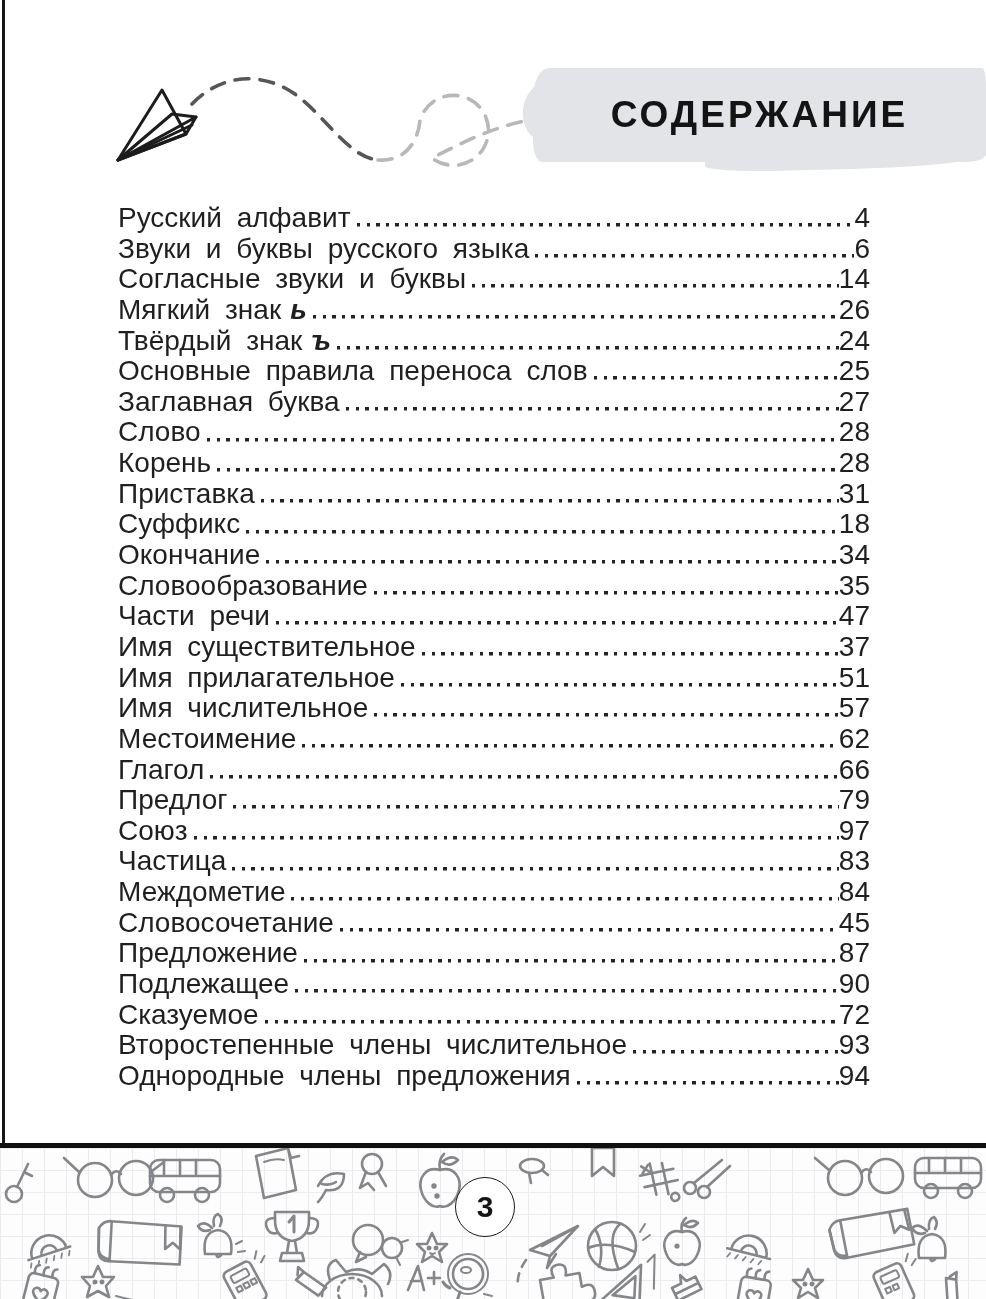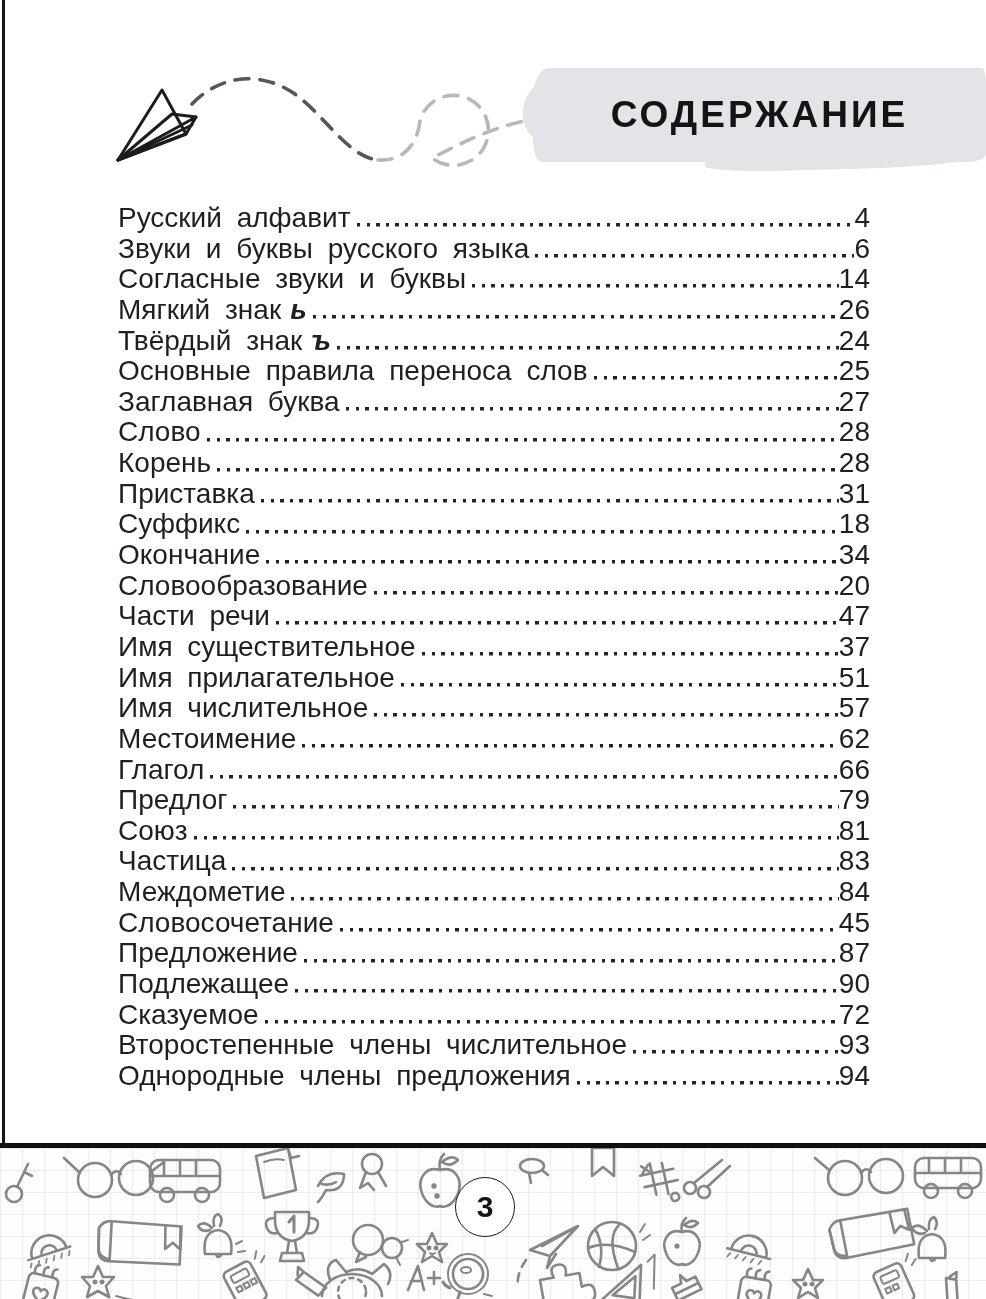--- a/index.html
+++ b/index.html
@@ -179,21 +179,21 @@
     <span class="toc-title">Окончание</span>
 
     <span class="toc-leader"></span>
     <span class="toc-page">34</span>
   </div>
 
   <div class="toc-row">
     <span class="toc-title">Словообразование</span>
 
     <span class="toc-leader"></span>
-    <span class="toc-page">20</span>
+    <span class="toc-page">35</span>
   </div>
 
   <div class="toc-row">
     <span class="toc-title">Части речи</span>
 
     <span class="toc-leader"></span>
     <span class="toc-page">47</span>
   </div>
 
   <div class="toc-row">
@@ -235,21 +235,21 @@
     <span class="toc-title">Предлог</span>
 
     <span class="toc-leader"></span>
     <span class="toc-page">79</span>
   </div>
 
   <div class="toc-row">
     <span class="toc-title">Союз</span>
 
     <span class="toc-leader"></span>
-    <span class="toc-page">81</span>
+    <span class="toc-page">97</span>
   </div>
 
   <div class="toc-row">
     <span class="toc-title">Частица</span>
 
     <span class="toc-leader"></span>
     <span class="toc-page">83</span>
   </div>
 
   <div class="toc-row">

